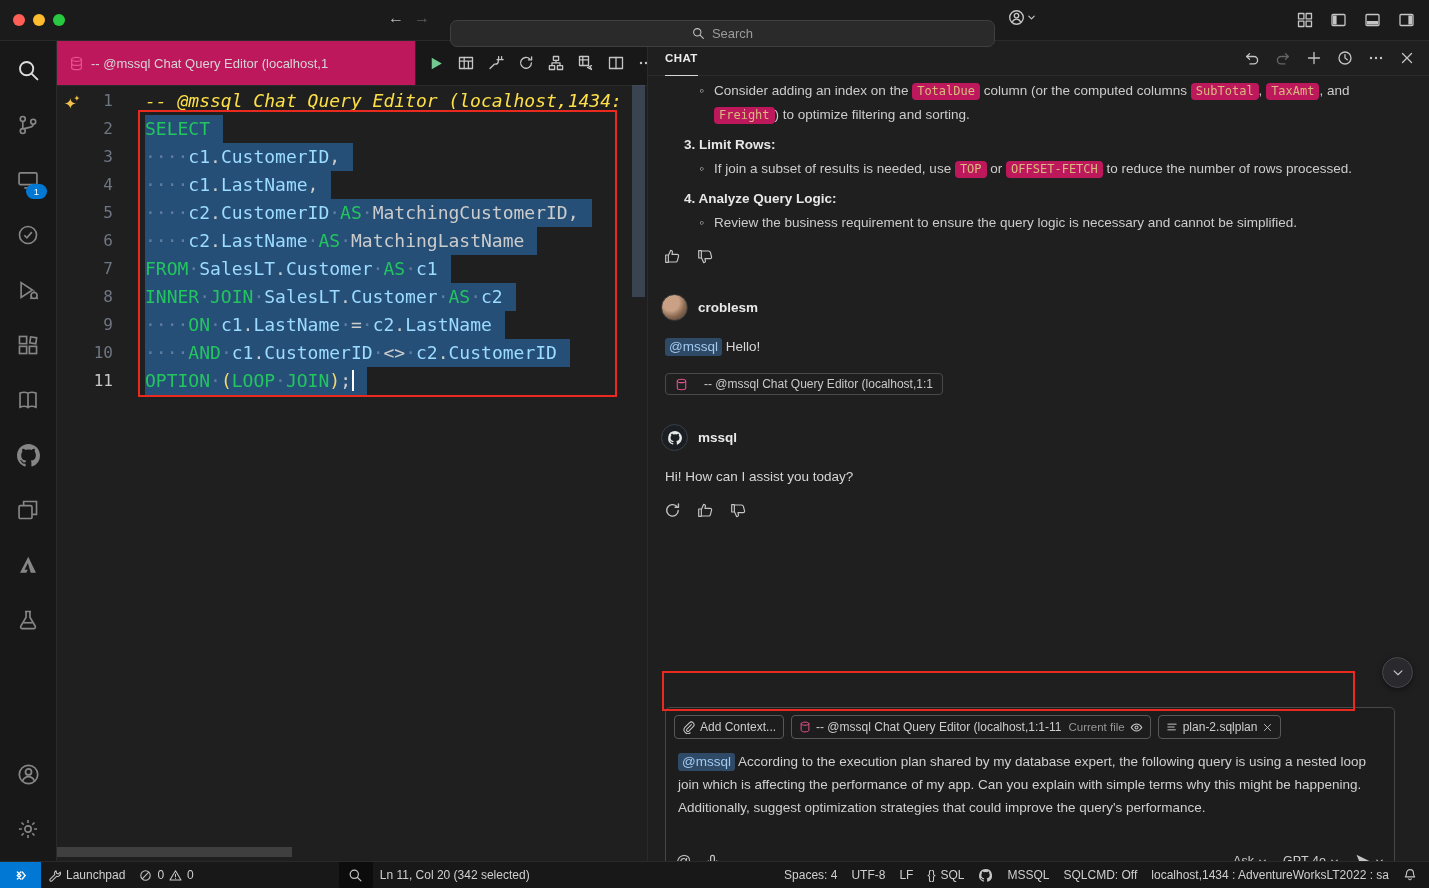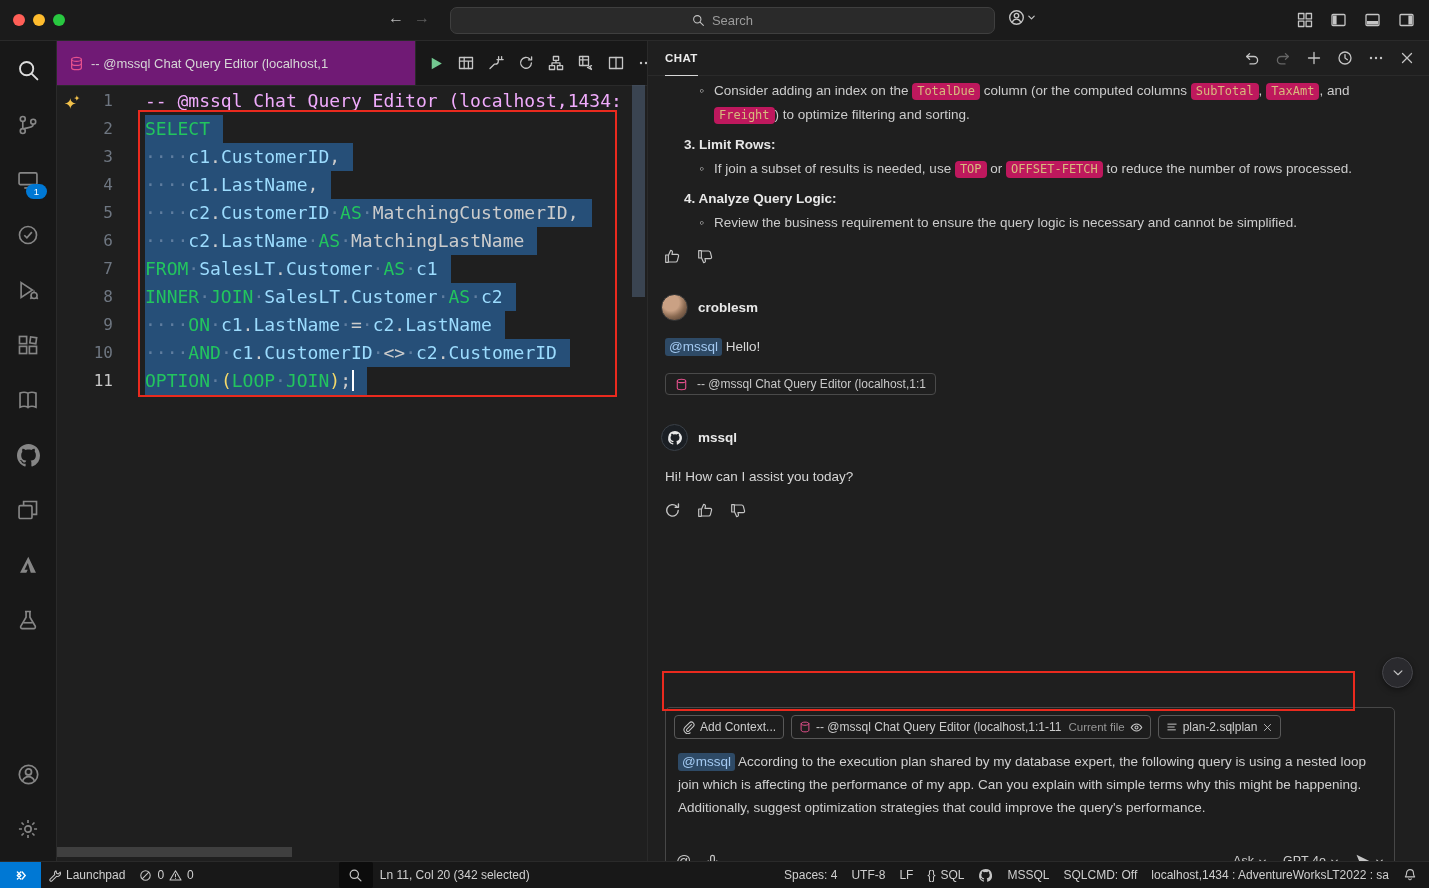--- a/index.html
+++ b/index.html
@@ -8,52 +8,52 @@
   .icon{color:#c5c5c5}
   .icon svg{stroke:currentColor;fill:none;stroke-width:1.3;stroke-linecap:round;stroke-linejoin:round}
 
   
   .titlebar{position:fixed;left:0;top:0;right:0;height:40px;background:#1b1b1b;border-bottom:1px solid #2a2a2a;z-index:10}
   .traffic{position:absolute;left:13px;top:14px;display:flex;gap:8px}
   .tl{width:12px;height:12px;border-radius:50%}
   .tl.red{background:#ff5f57}.tl.yellow{background:#febc2e}.tl.green{background:#28c840}
   .navarrow{position:absolute;top:9px;font-size:16px;color:#b9b9b9;cursor:default}
   .navarrow.dim{color:#5d5d5d}
-  .cmdcenter{position:absolute;left:450px;top:7px;width:543px;height:25px;background:#2a2a2a;border:1px solid #3f3f3f;
+  .cmdcenter{position:absolute;left:450px;top:20px;width:543px;height:25px;background:#2a2a2a;border:1px solid #3f3f3f;
     border-radius:7px;display:flex;align-items:center;justify-content:center;gap:7px;font-size:13px;color:#9b9b9b}
   .account-tb{position:absolute;left:1008px;top:9px;display:flex;align-items:center;gap:2px}
   .tb-right{position:absolute;right:14px;top:0;height:40px;display:flex;align-items:center;gap:17px}
 
   
   .activitybar{position:fixed;left:0;top:41px;bottom:26px;width:56px;background:#181818;border-right:1px solid #2a2a2a;
     display:flex;flex-direction:column;align-items:center;padding-top:3px;z-index:5}
   .ab-item{width:56px;height:52px;margin-bottom:3px;display:flex;align-items:center;justify-content:center;position:relative;color:#868686}
   .ab-item.active{color:#dddddd}
   .ab-badge{position:absolute;right:9px;bottom:7px;min-width:15px;height:15px;border-radius:8px;background:#0078d4;color:#fff;
     font-size:9.5px;display:flex;align-items:center;justify-content:center;padding:0 3px}
   .ab-bottom{margin-top:auto;display:flex;flex-direction:column;align-items:center;padding-bottom:4px}
 
   
   .editorgroup{position:fixed;left:57px;top:41px;width:590px;bottom:26px;background:#1f1f1f}
   .tabbar{height:44px;background:#181818;border-bottom:1px solid #2a2a2a;display:flex;align-items:stretch}
-  .tab{width:334px;background:#701a75;border-right:1px solid #2a2a2a;display:flex;align-items:center;gap:7px;
+  .tab{width:334px;background:#be185d;border-right:1px solid #2a2a2a;display:flex;align-items:center;gap:7px;
     padding:0 12px;font-size:13px;color:#d6d6d6;white-space:nowrap;overflow:hidden;flex:none}
   .tab-title{overflow:hidden;white-space:nowrap}
   .editor-actions{display:flex;align-items:center;gap:2px;padding-left:6px}
   .ea-btn{width:28px;height:28px;display:flex;align-items:center;justify-content:center;border-radius:4px}
 
   .editor{position:absolute;left:0;right:0;top:44px;bottom:0;overflow:hidden}
   .code-lines{position:absolute;left:0;top:2px;right:0;font-family:"DejaVu Sans Mono",monospace;font-size:18px;line-height:28px;white-space:pre}
   .line{display:flex;height:28px;align-items:flex-start}
   .ln{flex:none;width:56px;text-align:right;color:#6e7681;font-size:16px;line-height:28px}
   .ln.active{color:#c9c9c9}
   .lc{margin-left:32px;height:28px}
   .lc.sel{background:#264f78;padding-right:13px}
   .tk-kw{color:#22c55e}.tk-id{color:#9cdcfe}.tk-pl{color:#cccccc}.tk-paren{color:#f3d96b}
-  .tk-ws{color:rgba(205,215,235,.34)}.tk-comment{color:#f0abfc;}
+  .tk-ws{color:rgba(205,215,235,.34)}.tk-comment{color:#fde047;font-style:italic}
   .caret{display:inline-block;width:2px;height:21px;background:#ffffff;margin-left:1px;vertical-align:-4px}
   .sparkle{position:absolute;left:7px;top:3px;color:#f2c14b;font-size:15px;line-height:22px}
   .sparkle small{font-size:8px;vertical-align:8px;margin-left:-3px}
   .vscrollbar{position:absolute;right:2px;top:0;width:13px;height:212px;background:rgba(96,120,150,.42)}
   .hscrollbar{position:absolute;left:0;bottom:5px;width:235px;height:10px;background:#3f3f3f}
 
   
   .chatpanel{position:fixed;left:647px;top:41px;right:0;bottom:26px;background:#1f1f1f;border-left:1px solid #2a2a2a;display:flex;flex-direction:column}
   .chat-header{height:34px;flex:none;display:flex;align-items:center;padding:0 14px 0 17px;border-bottom:1px solid #2a2a2a}
   .chat-title{font-size:11.5px;font-weight:700;letter-spacing:.4px;color:#ececec;height:100%;display:flex;align-items:center;
@@ -72,21 +72,21 @@
   .feedback-row{display:flex;gap:15px;margin:13px 0 0 15px}
   .fx-btn{width:18px;height:18px;display:flex;align-items:center;justify-content:center;color:#c5c5c5}
   .flip-v svg{transform:scaleY(-1)}
 
   .msg-head{display:flex;align-items:center;gap:10px;margin:29px 0 0 13px}
   .avatar{width:25px;height:25px;border-radius:50%;flex:none}
   .avatar.photo{background:radial-gradient(circle at 35% 30%,#caa184 0 35%,#8a6a52 60%,#43332a 100%);border:1px solid #3a3a3a}
   .avatar.bot{background:#1b1f24;border:1px solid #3a4047;display:flex;align-items:center;justify-content:center}
   .msg-author{font-weight:700;color:#e8e8e8}
   .msg-body{margin:15px 0 0 17px;line-height:22px;color:#d6d6d6}
-  .attach-pill{display:inline-flex;align-items:center;gap:9px;border:1px solid #4a4a4a;border-radius:4px;
+  .attach-pill{display:inline-flex;align-items:center;gap:16px;border:1px solid #4a4a4a;border-radius:4px;
     padding:3px 9px;font-size:12px;color:#c9c9c9;margin:15px 0 0 17px}
 
   .scrollbtn{position:absolute;right:16px;top:581px;width:29px;height:29px;border-radius:50%;background:#2a2a2e;
     border:1px solid #47474c;display:flex;align-items:center;justify-content:center;box-shadow:0 2px 6px rgba(0,0,0,.4)}
 
   .chat-input{position:absolute;left:17px;top:631px;width:728px;height:168px;border:1px solid #474747;border-radius:5px;background:#1d1d1d}
   .chips-row{display:flex;align-items:center;gap:7px;padding:7px 8px 5px}
   .ctx-chip{display:inline-flex;align-items:center;gap:5px;height:22px;border:1px solid #585858;border-radius:4px;
     padding:0 7px;font-size:12px;color:#cccccc;white-space:nowrap;max-width:400px;overflow:hidden}
   .ctx-suffix{color:#979797;margin-left:2px;font-size:11.5px}

